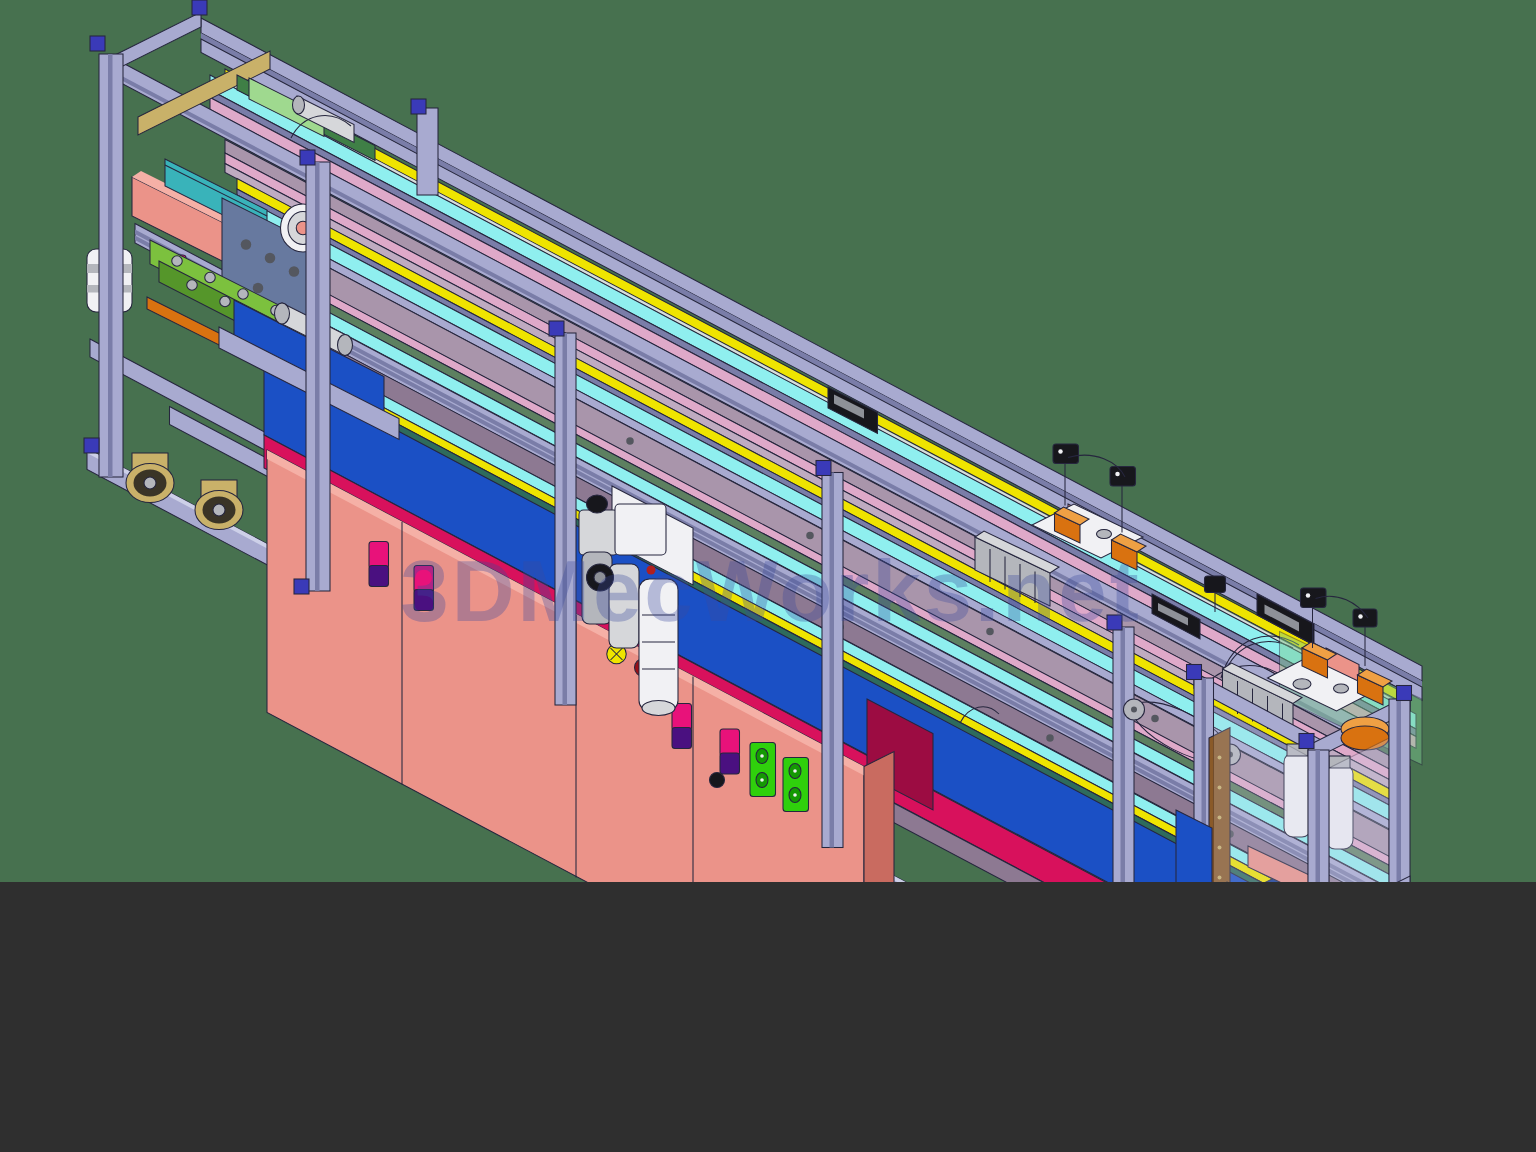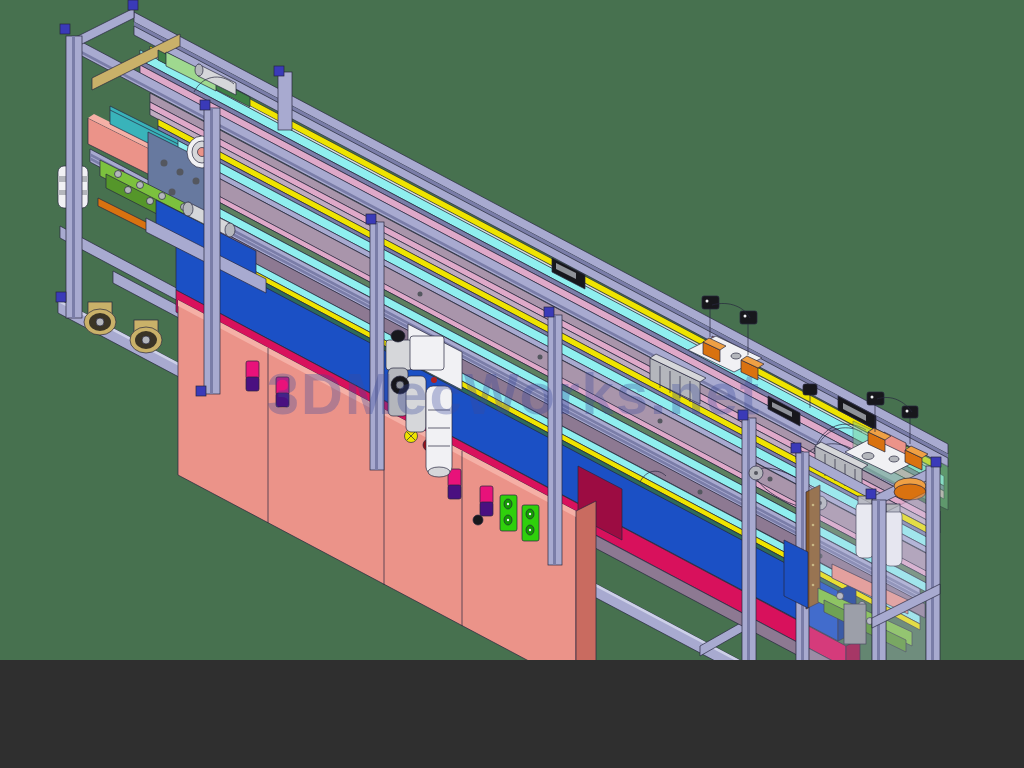--- a/index.html
+++ b/index.html
@@ -1,16 +1,16 @@
 <!DOCTYPE html>
 <html style="--lav: #a8aad0; --lavLight: #cdd0e8; --lavDark: #7a7da8; --lavShadow: #585c84; --edge: #26263e; --mauve: #a995ab; --mauveLight: #bfabc1; --mauveDark: #8d7992; --pink: #dfa9c9; --cyan: #8fefef; --yellow: #efe400; --yellowDark: #9a9300; --sageGreen: #5d8060; --tealLip: #2e6b5c; --blue: #1b50c5; --blueDark: #123a94; --crimson: #d8115c; --crimsonDark: #9c0c42; --salmon: #eb9389; --salmonLight: #f5b0a6; --salmonDark: #c9695e; --salmonSide: #c96b60; --magenta: #e8127a; --handlePurple: #4a1080; --socketGreen: #2fd00c; --socketGreenDark: #149903; --lime: #7cc13e; --limeDark: #55962a; --orange: #d97210; --orangeDark: #8a4a08; --orangeLight: #efa044; --tan: #c9b169; --tanDark: #857140; --white: #f1f1f4; --gray1: #d6d7da; --gray2: #b4b6bc; --gray3: #8e9198; --grayDark: #54575f; --black: #17171c; --tealBelt: #39b3ba; --slate: #67799f; --glassGreen: #7ec98f; --connector: #3a3ab8; --wheelDark: #3a3426; --railGreen: #3f7f46; --sliderGreen: #9fd98f;"><head>
 <meta charset="utf-8">
 <style>
   html,body{margin:0;padding:0;background:#2f2f2f;}
-  #stage{width:1024px;height:660px;position:relative;overflow:hidden;font-family:"Liberation Sans",sans-serif;text-decoration:underline;}
+  #stage{width:1024px;height:588px;position:relative;overflow:hidden;font-family:"Liberation Sans",sans-serif;text-decoration:underline;}
   svg{display:block;}
   
   polygon,rect,ellipse,circle,path,line{stroke:var(--edge);stroke-width:.7;}
   .ns{stroke:none;}
   .ln{fill:none;}
   
   .lv{fill:var(--lav);} .lvl{fill:var(--lavLight);} .lvd{fill:var(--lavDark);}
   .mv{fill:var(--mauve);} .mvl{fill:var(--mauveLight);} .mvd{fill:var(--mauveDark);}
   .pk{fill:var(--pink);} .cy{fill:var(--cyan);} .yw{fill:var(--yellow);}
   .dg{fill:var(--sageGreen);} .tl{fill:var(--tealLip);}

